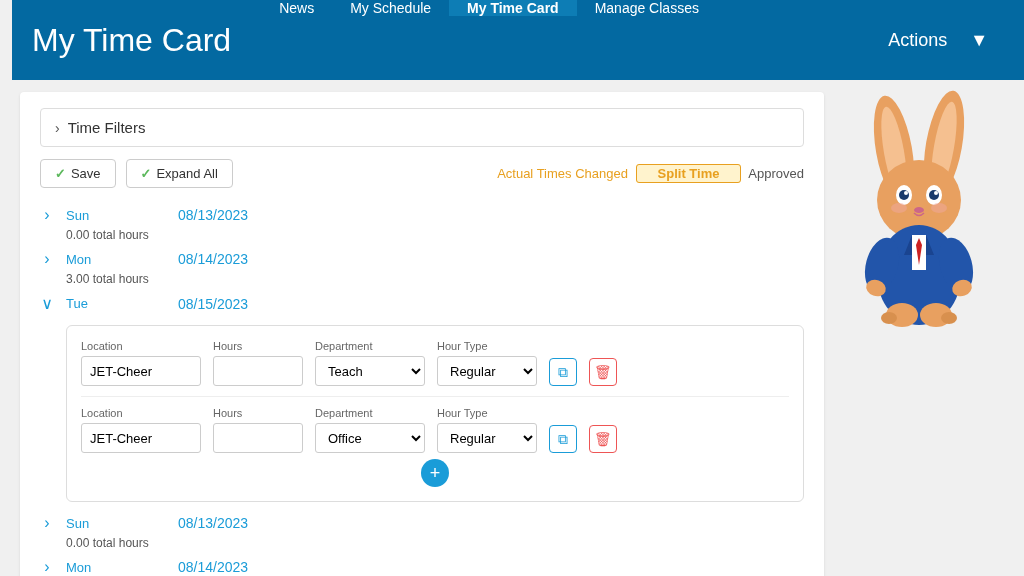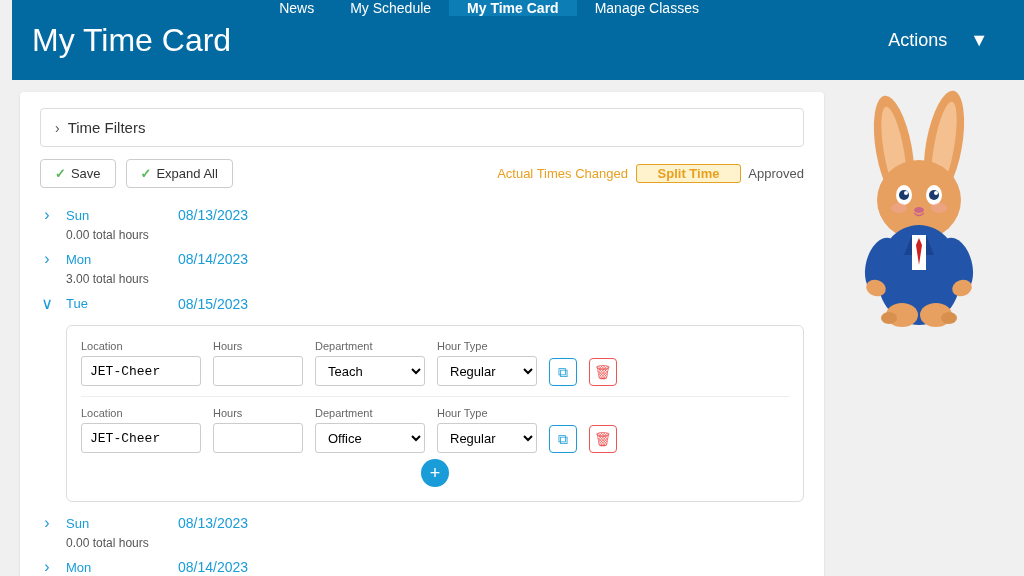--- a/index.html
+++ b/index.html
@@ -182,21 +182,20 @@
     .field-label {
       font-size: 11px;
       color: #666;
     }
     .field-input {
       border: 1px solid #ccc;
       border-radius: 3px;
       padding: 5px 8px;
       font-size: 13px;
       height: 30px;
-      font-family: Liberation Mono, monospace;
     }
     .field-input.location { width: 120px; }
     .field-input.hours { width: 90px; }
     .field-select {
       border: 1px solid #ccc;
       border-radius: 3px;
       padding: 5px 8px;
       font-size: 13px;
       height: 30px;
       background: white;

